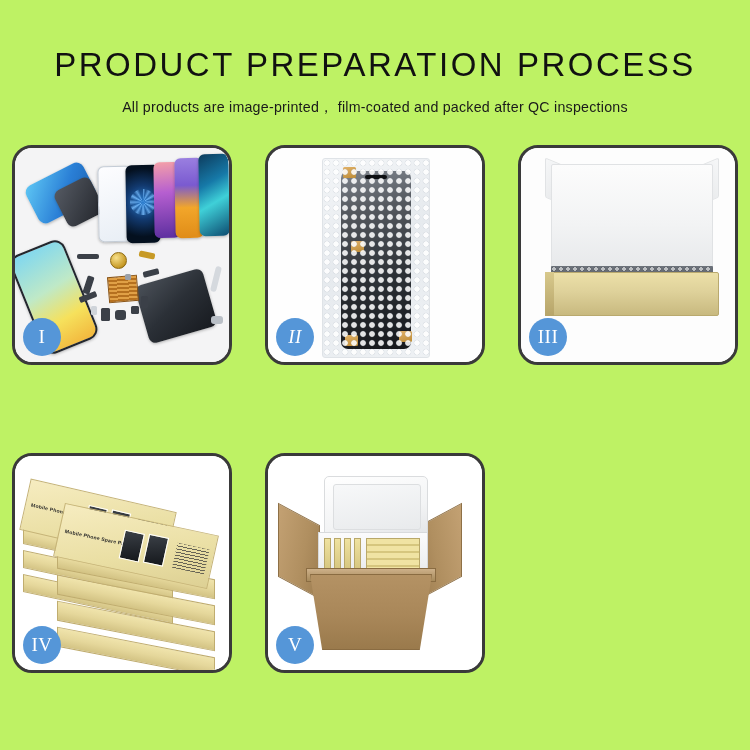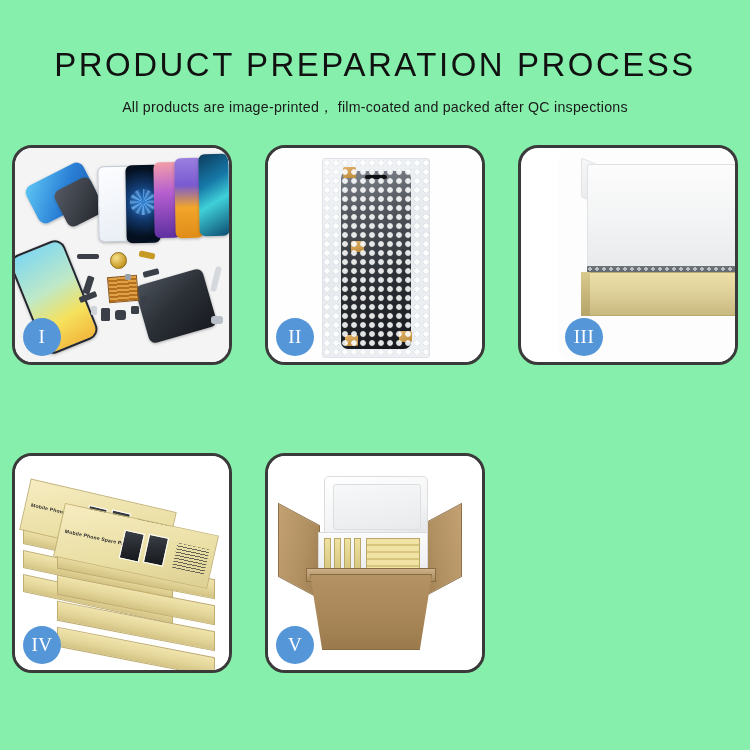--- a/index.html
+++ b/index.html
@@ -3,21 +3,21 @@
 <meta charset="utf-8">
 <title>Product Preparation Process</title>
 <style>
   * { box-sizing: border-box; margin: 0; padding: 0; }
   html, body {
     width: 750px; height: 750px;
     background: #ffffff;
     font-family: "Liberation Sans", "DejaVu Sans", sans-serif;
     overflow: hidden;
   }
-  #page { position: relative; width: 750px; height: 750px; background: #86efac; }
+  #page { position: relative; width: 750px; height: 750px; background: #bef264; }
 
   
   .header { position: absolute; left: 0; top: 0; width: 750px; text-align: center; }
   .title {
     font-size: 34px;
     font-weight: 400;
     letter-spacing: 2.6px;
     color: #111111;
     line-height: 1;
     padding-top: 47px;
@@ -145,21 +145,21 @@
   }
   .coin {
     position: absolute; left: 95px; top: 104px; width: 17px; height: 17px;
     border-radius: 50%;
     background: radial-gradient(circle at 35% 32%, #f7e08a, #c79a26 70%, #8d6a12);
     border: 1px solid #8d6a12;
   }
   .part { position: absolute; background: #3b4048; border-radius: 1.5px; }
 
   
-  .p2 { background: #fefefe; }
+  .p2 { background: #fefefe; font-style: italic; }
   .bubble-bag {
     position: absolute; left: 54px; top: 10px;
     width: 108px; height: 200px;
     background: linear-gradient(150deg,#f4f6f8 0%,#e6eaee 45%,#eef1f4 100%);
     border: 1px solid #dfe3e7; border-radius: 3px;
   }
   .bubbles {
     position: absolute; inset: 0;
     background-image:
       radial-gradient(circle at 4px 4px, rgba(255,255,255,.95) 2.4px, rgba(170,180,190,.38) 3.1px, transparent 3.6px);
@@ -182,21 +182,21 @@
     background: linear-gradient(180deg,#3c4249,#1a1d21);
     border-radius: 2px;
   }
   .tape {
     position: absolute; width: 13px; height: 11px;
     background: linear-gradient(160deg,#e2b36a,#bd8b35);
     border-radius: 1.5px;
   }
 
   
-  .p3 { background: #fdfdfd; margin-left: 36px; }
+  .p3 { background: #fdfdfd; }
   .lid-back {
     position: absolute; left: 30px; top: 16px;
     width: 162px; height: 110px;
     background: linear-gradient(180deg,#fcfcfc 0%,#f2f3f4 55%,#e6e8ea 100%);
     border: 1px solid #e0e2e4; border-radius: 2px;
   }
   .lid-flapL {
     position: absolute; left: 24px; top: 14px; width: 22px; height: 40px;
     background: linear-gradient(120deg,#f6f7f8,#e3e5e7);
     border: 1px solid #e1e3e5;

